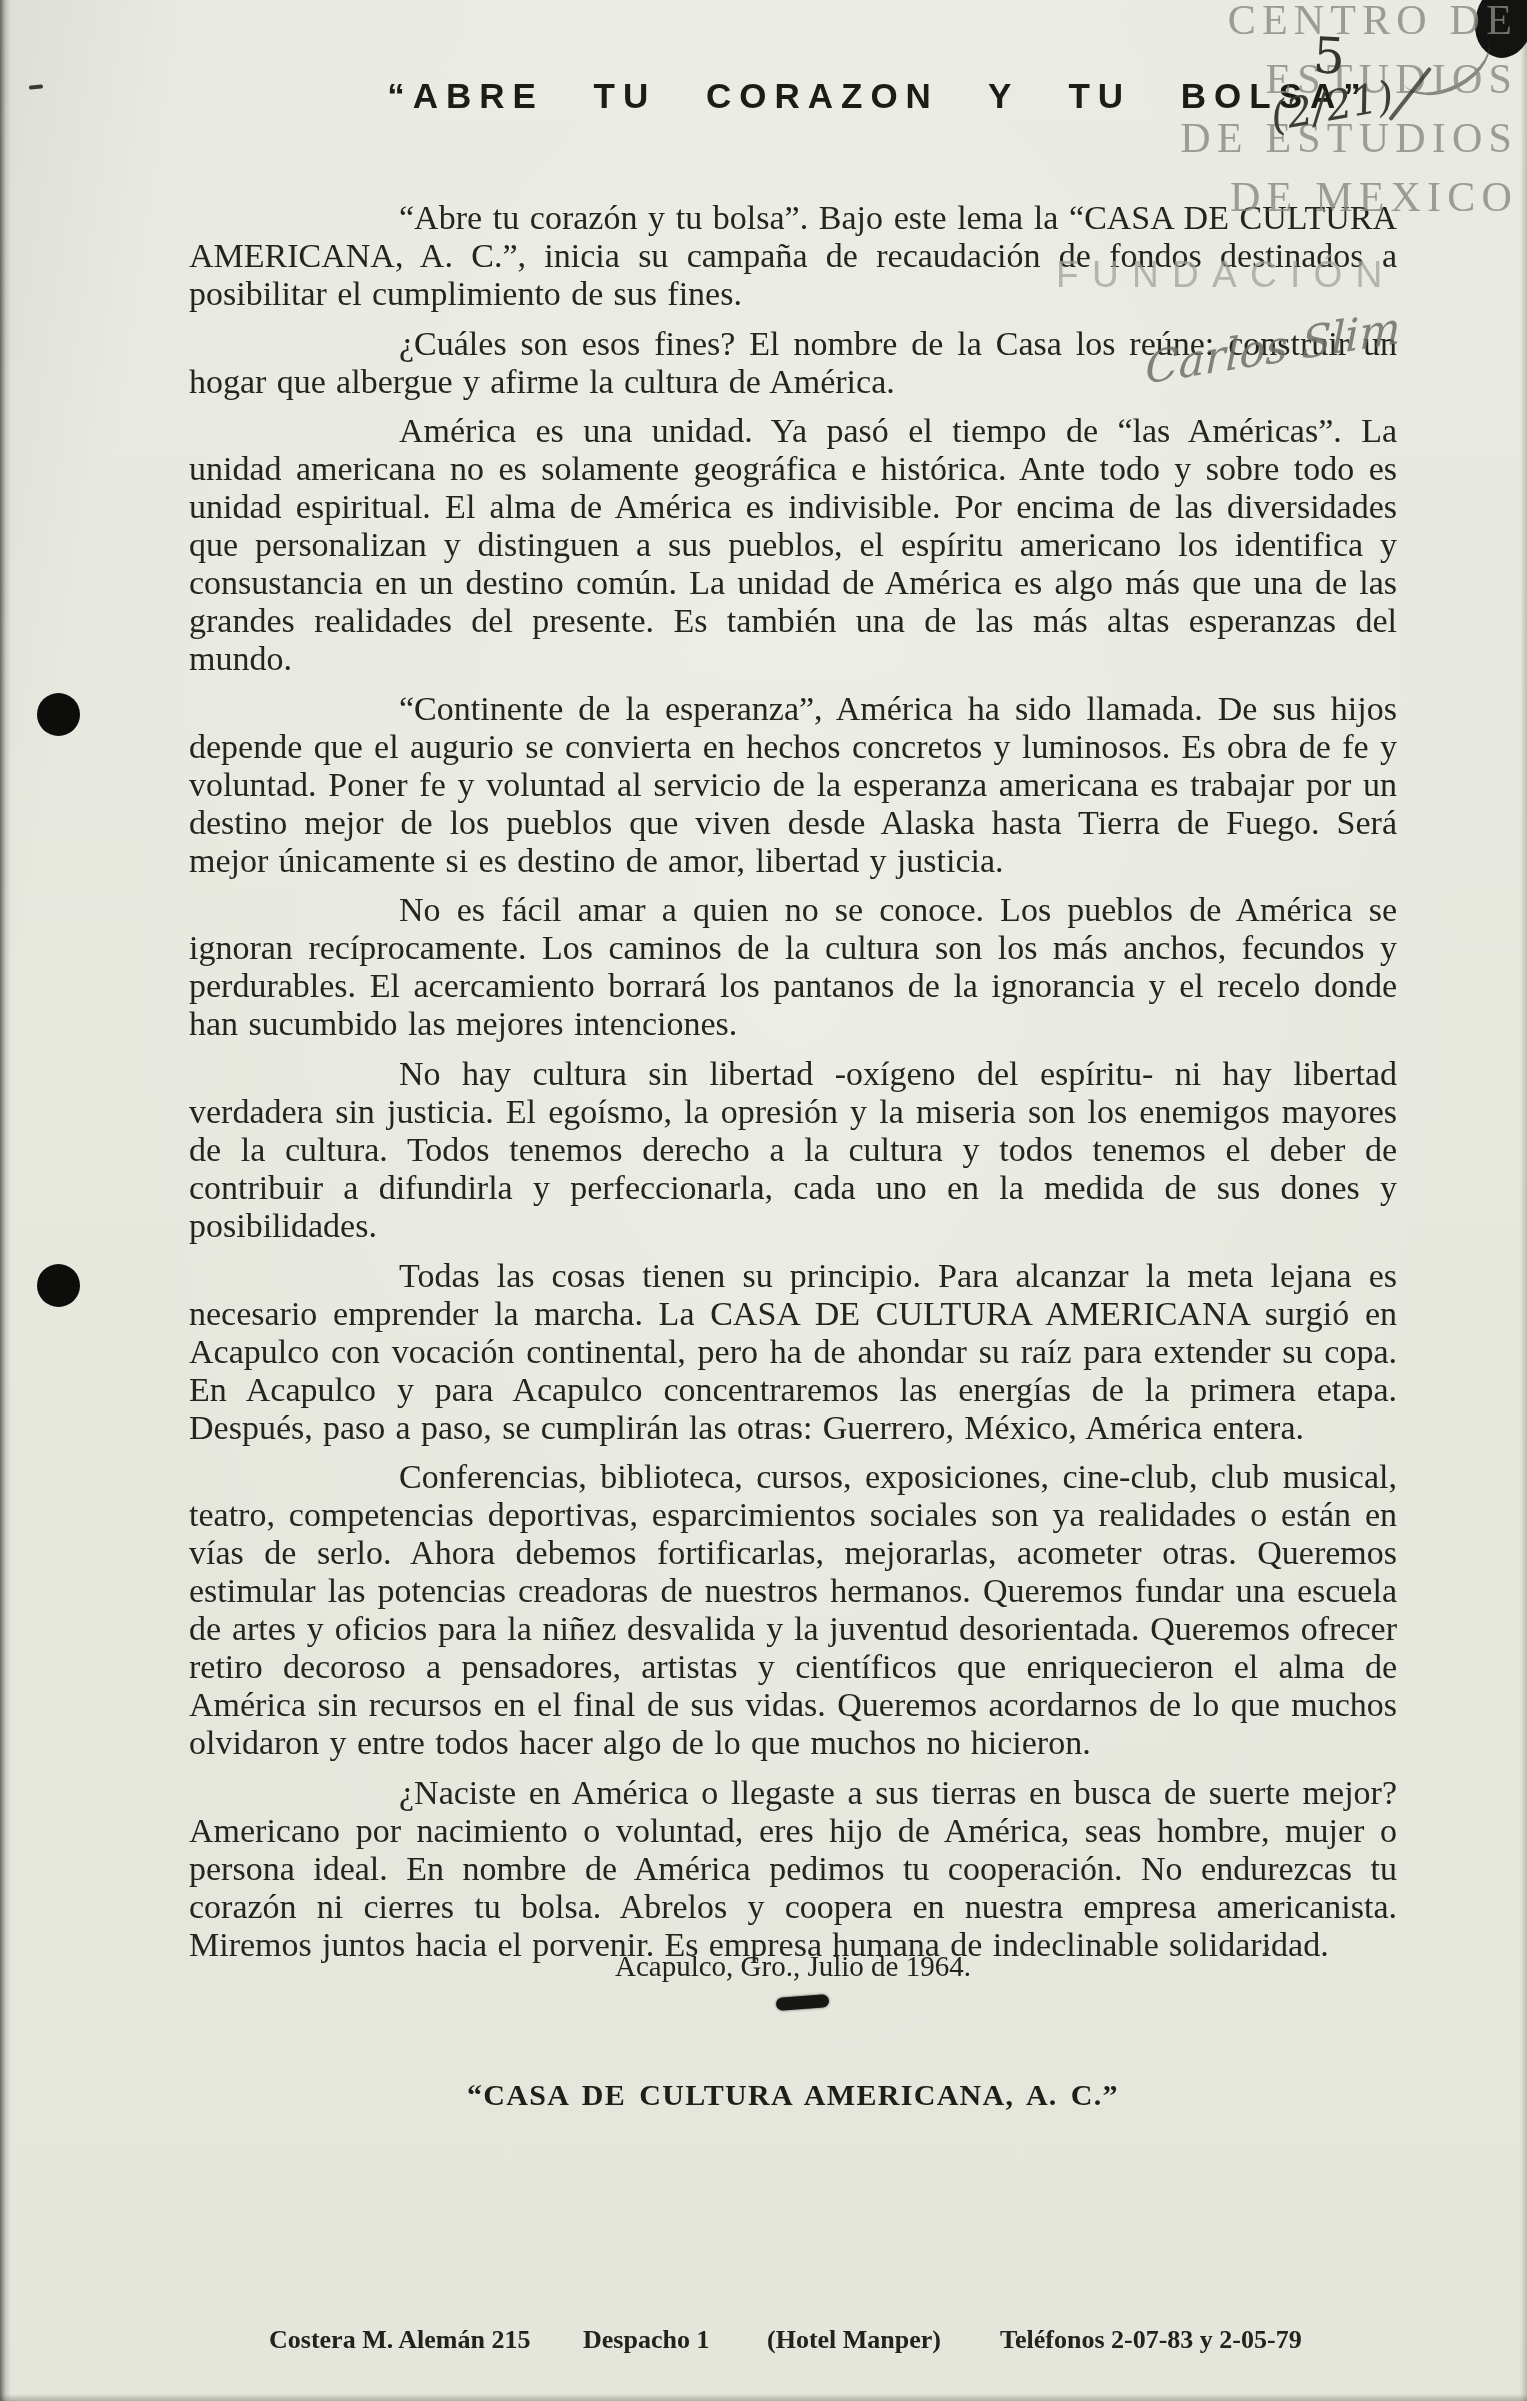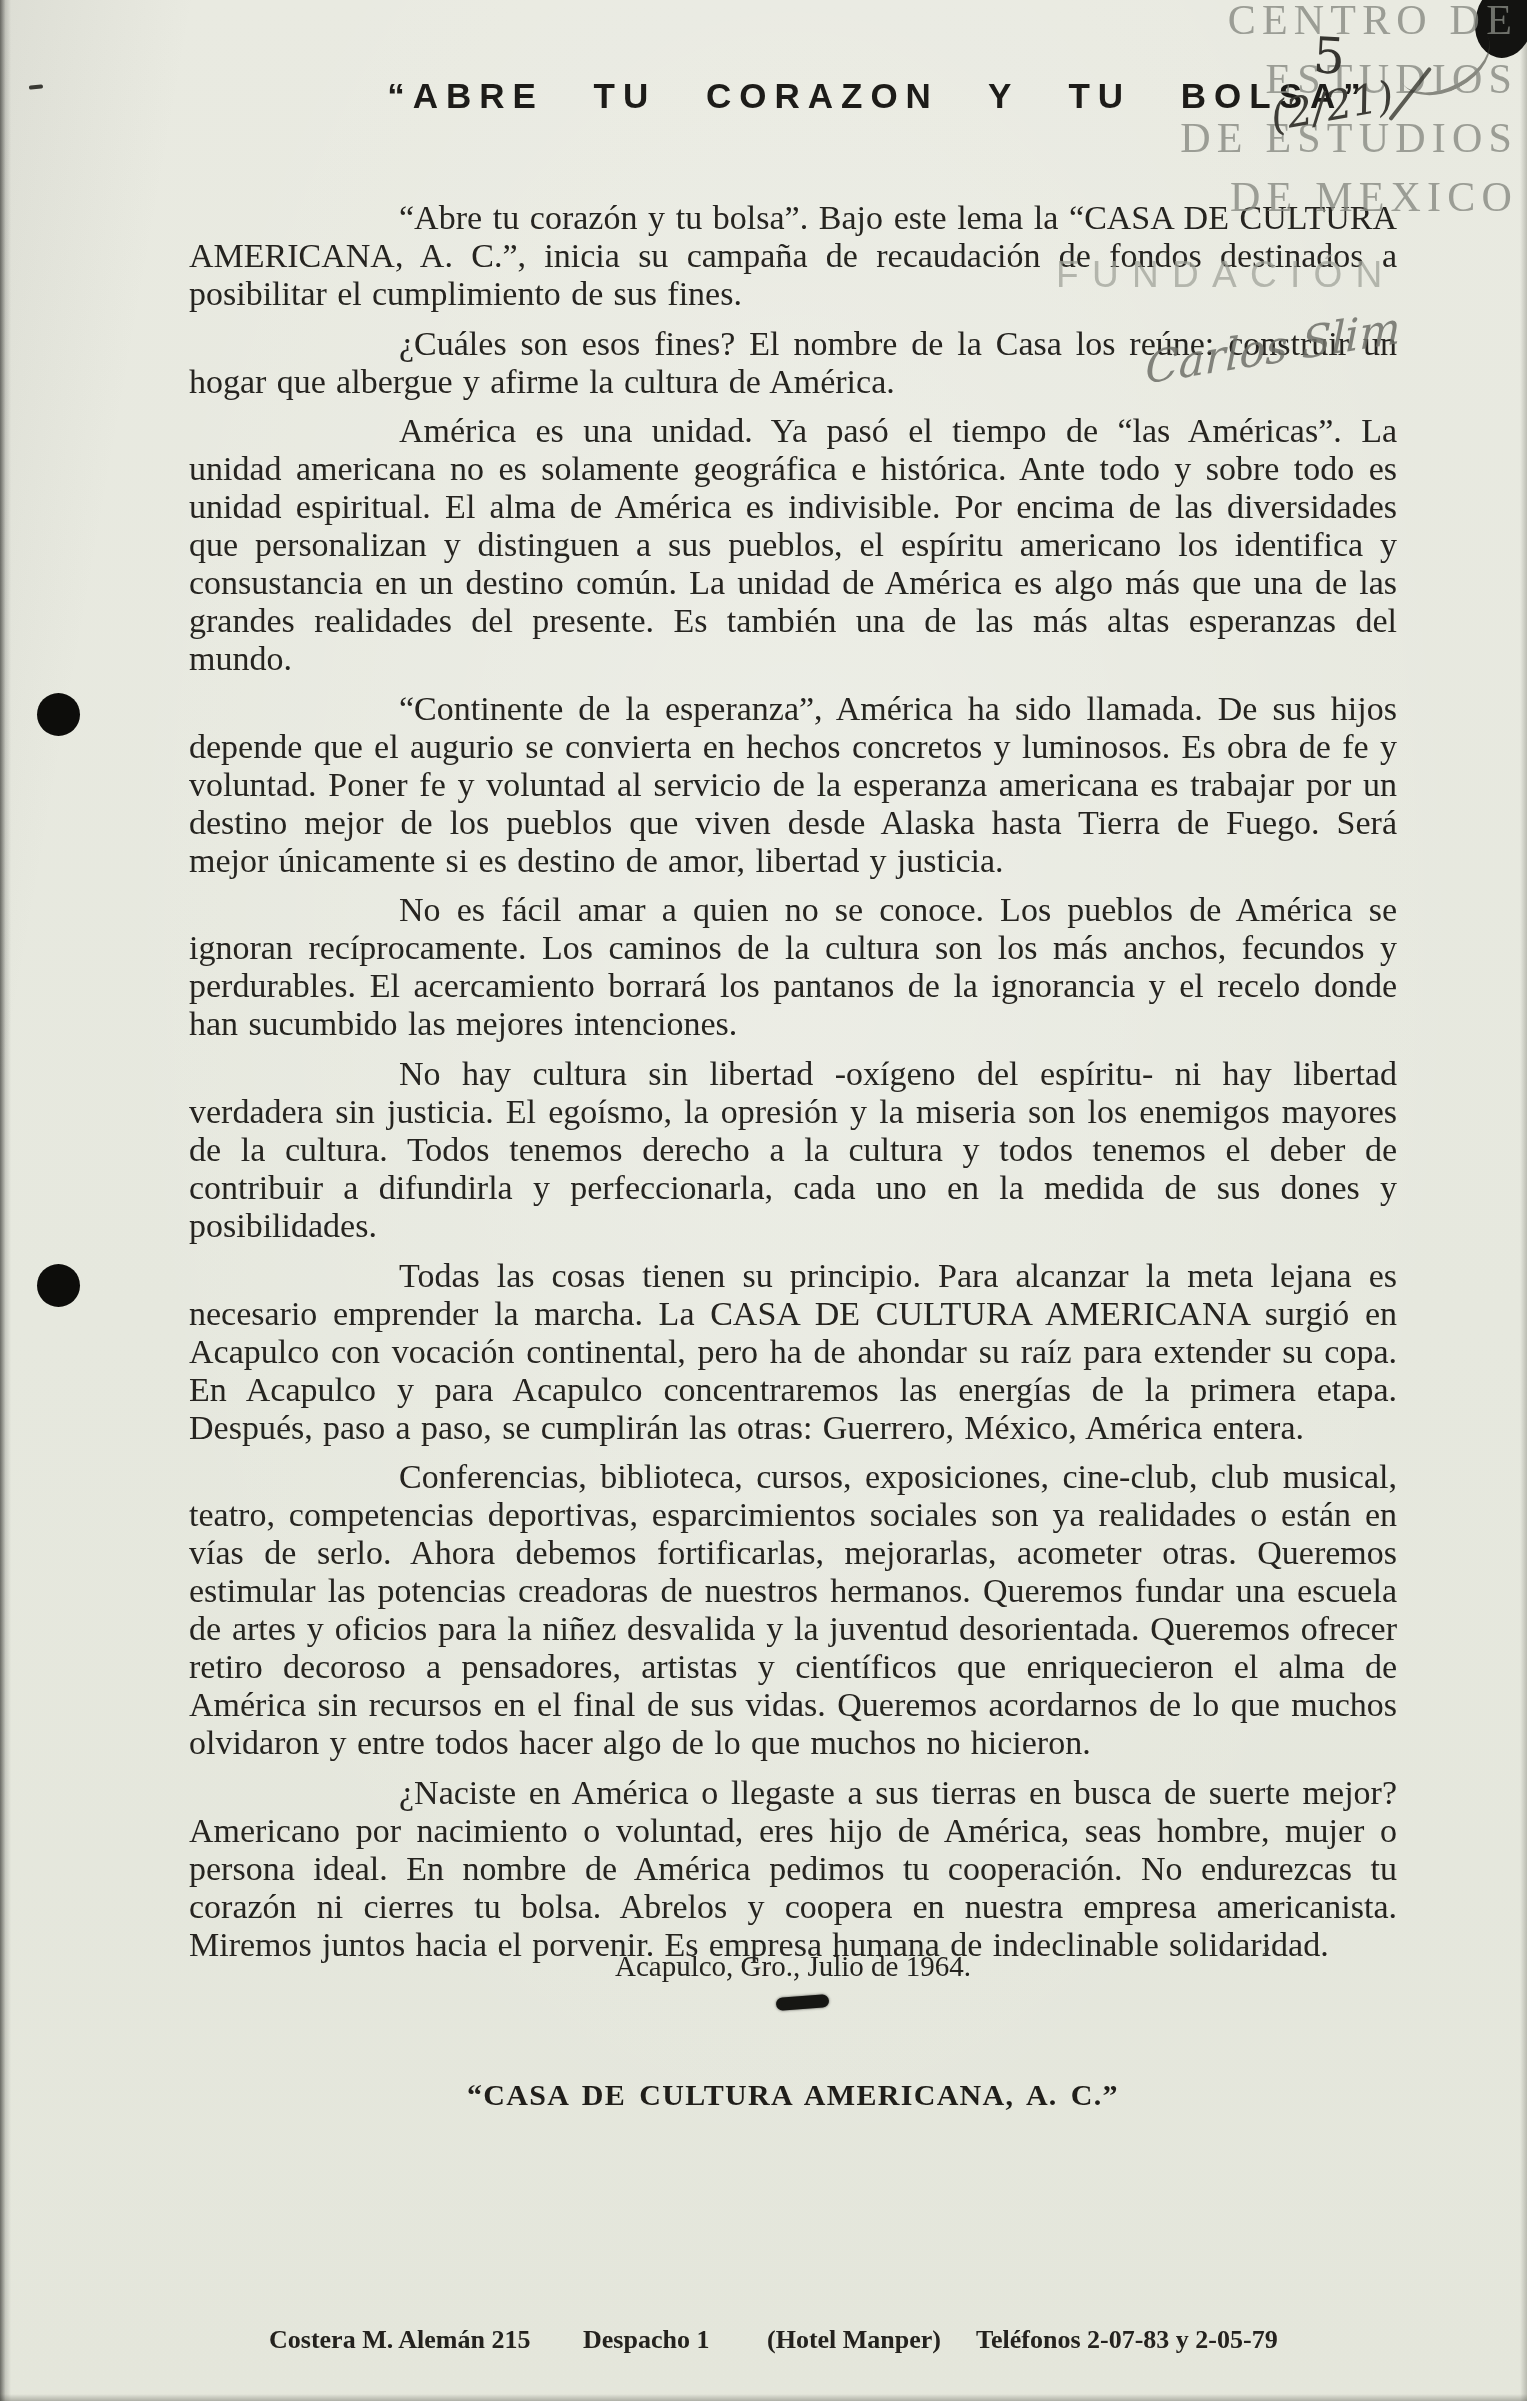--- a/index.html
+++ b/index.html
@@ -84,21 +84,21 @@
     letter-spacing: 1.3px; word-spacing: 4.4px; color: #201e1a;
   }
   .doc-footer {
     position: absolute; left: 0; top: 2325px; width: 1309px; height: 36px;
     font-size: 26px; font-weight: 700; color: #24221e;
   }
   .doc-footer span { position: absolute; white-space: nowrap; }
   .footer-0 { left: 269px; }
   .footer-1 { left: 583px; }
   .footer-2 { left: 767px; }
-  .footer-3 { left: 976px; }
+  .footer-3 { left: 1000px; }
 
   
   .stamp-layer { position: absolute; inset: 0; pointer-events: none; }
   .wm-line {
     position: absolute; right: 9px; width: 374px; text-align: right;
     font-family: "Liberation Serif", serif;
     font-size: 42px; font-weight: 400; letter-spacing: 6.2px;
     color: rgba(135,138,130,0.80); white-space: nowrap;
   }
   .wm-0 { top: -3.6px; }

